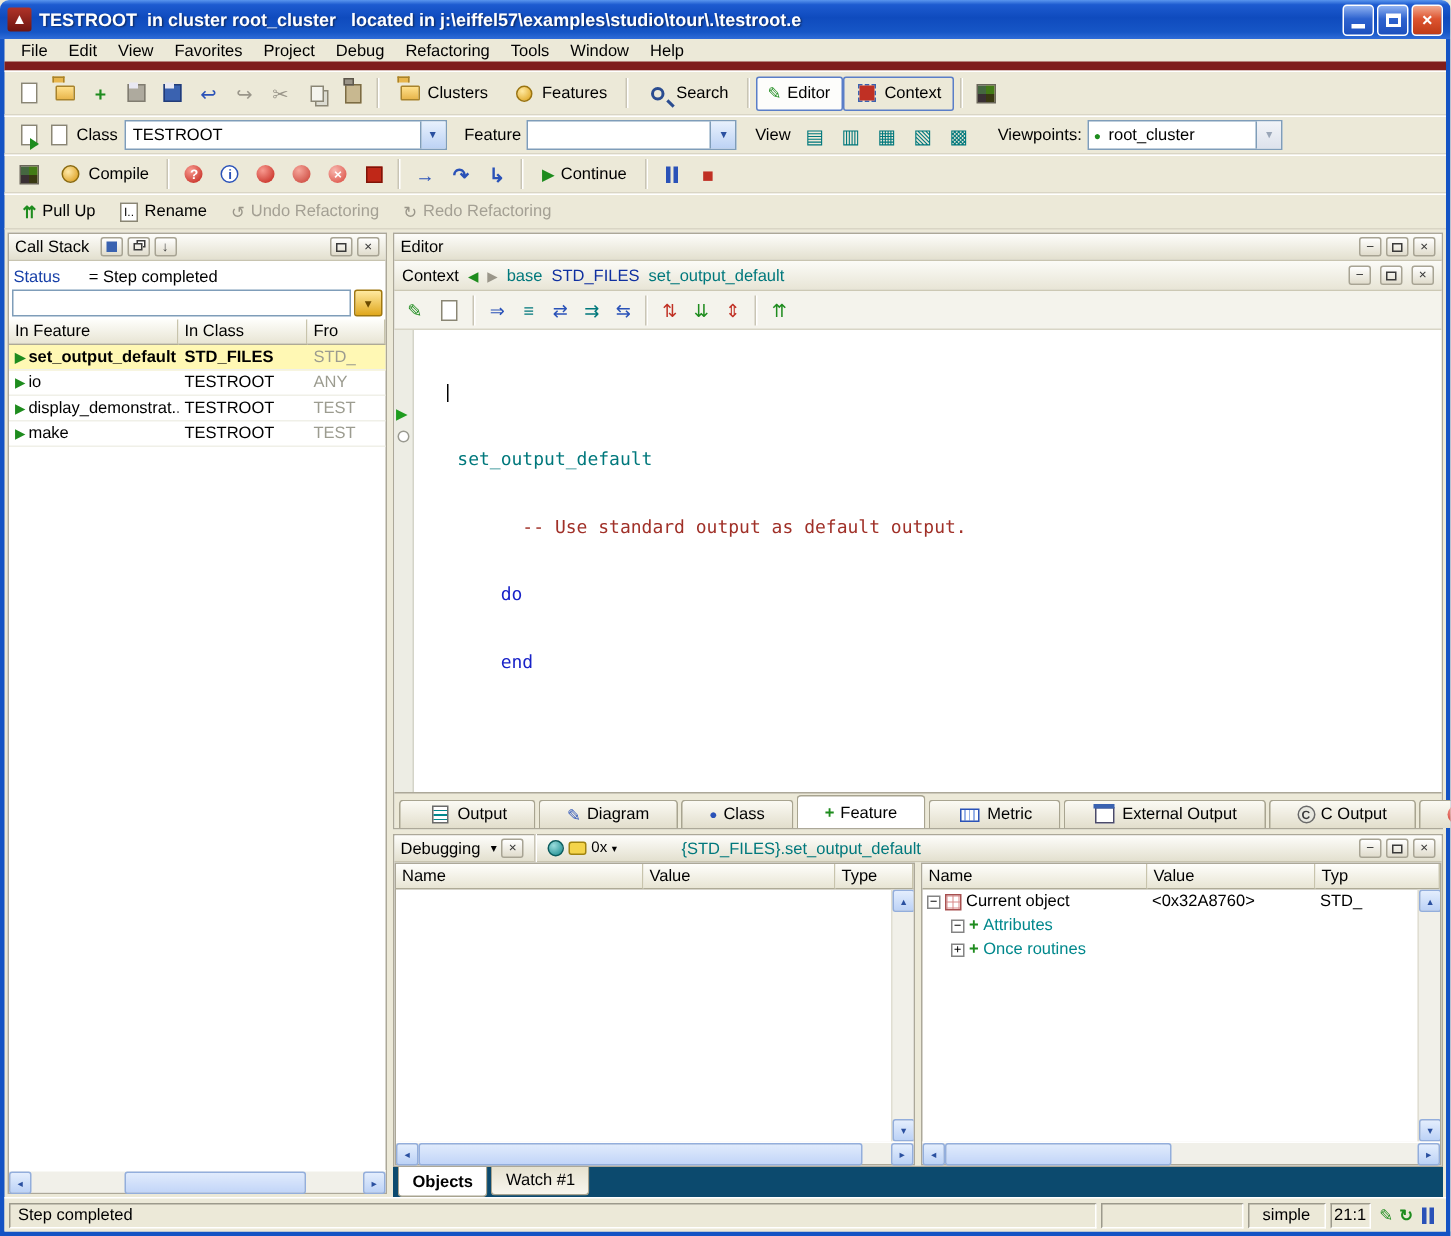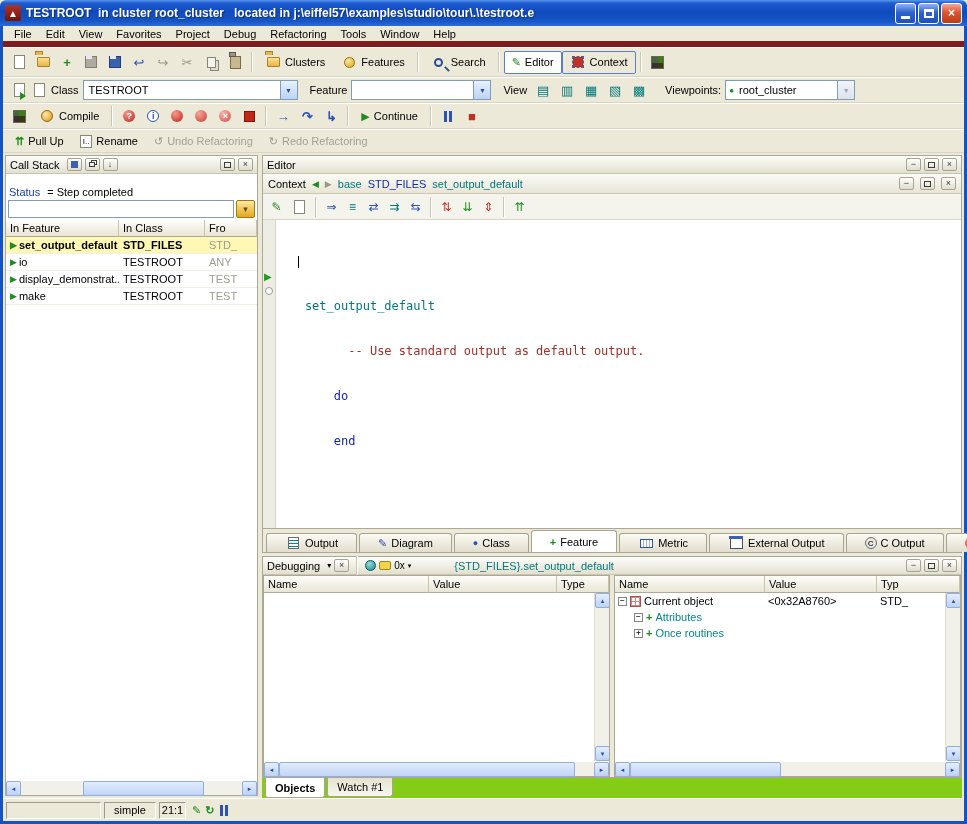--- a/index.html
+++ b/index.html
@@ -95,21 +95,21 @@
     background:linear-gradient(#FDFDFA,#E3E0CF);border-bottom:1px solid #C8C4B0}
   .phead .ttl{padding-right:4px}
   .mini{width:15px;height:13px;border:1px solid #A8A494;border-radius:2px;background:linear-gradient(#FFF,#E0DCCC);
     display:flex;align-items:center;justify-content:center;font-size:9px;line-height:9px;color:#3A3A3A;flex:none}
   .mini .mbox{width:7px;height:6px;border:1px solid #3A3A3A}
   .mini .mfloat{width:6px;height:5px;border:1px solid #3A3A3A;box-shadow:2px -2px 0 -1px #fff,2px -2px 0 0 #3A3A3A}
   .mini .mdisk{width:7px;height:7px;background:#3A62B0}
   .sp{flex:1}
   
   .callstack{width:253px;flex:none}
-  .cs-status{height:17px;flex:none;display:flex;align-items:flex-start;padding:12px 3px;gap:7px;white-space:pre}
+  .cs-status{height:17px;flex:none;display:flex;align-items:flex-end;padding:0 3px;gap:19px;white-space:pre}
   .cs-status .st{color:#1840A8}
   .cs-inputrow{height:22px;flex:none;display:flex;align-items:center;gap:2px;padding:0 2px}
   .cs-input{flex:1;height:18px;border:1px solid #7F9DB9;font:11px "Liberation Sans",sans-serif;padding:0 3px}
   .gold-btn{width:19px;height:18px;flex:none;border:1px solid #A07810;border-radius:2px;
     background:linear-gradient(#FFE9A0,#E0A81E);display:flex;align-items:center;justify-content:center;font-size:9px;color:#6A4A00}
   .cs-table{flex:none}
   .csh-row,.cs-row{display:flex;height:17px;align-items:stretch}
   .csh{background:linear-gradient(#FEFEFB,#E8E5D4);border-right:1px solid #C8C4AC;border-bottom:1px solid #AEAA96;
     display:flex;align-items:center;padding:0 4px}
   .c-feat{width:113px;flex:none}.c-class{width:86px;flex:none}.c-from{flex:1;min-width:0}
@@ -168,21 +168,21 @@
   .dbody{flex:1;min-height:0;position:relative;overflow:hidden}
   .drow{display:flex;height:16px;align-items:center}
   .dc{display:flex;align-items:center;gap:3px;padding:0 3px;overflow:hidden;white-space:nowrap;height:16px}
   .exp{width:9px;height:9px;flex:none;border:1px solid #848484;background:#fff;font:8px/8px "DejaVu Sans Mono",monospace;
     text-align:center;color:#000;display:inline-flex;align-items:center;justify-content:center}
   .ind1{width:13px;flex:none}.ind2{width:27px;flex:none}
   .tlabel-teal{color:#00888C}
   .dbg-ctx{color:#00787C;margin-left:40px}
   .hexlbl{font-size:10px}
   
-  .btabs{flex:1;display:flex;align-items:flex-start;gap:2px;padding:0 3px;background:#84cc16}
+  .btabs{flex:1;display:flex;align-items:flex-start;gap:2px;padding:0 3px;background:#0c4a6e}
   .btab{height:19px;display:flex;align-items:center;padding:0 9px;border:1px solid #A8A490;border-top:none;
     border-radius:0 0 3px 3px;background:linear-gradient(#E6E2D0,#F8F6EE)}
   .btab.active{background:#fff;font-weight:bold;height:20px}
   .statusbar{height:23px;flex:none;display:flex;align-items:center;gap:3px;padding:2px 3px;background:#ECE9D8;border-top:1px solid #FFF}
   .sbox{height:17px;border:1px solid;border-color:#9C9A8C #FFF #FFF #9C9A8C;display:flex;align-items:center;padding:0 5px;white-space:nowrap}
   .sbox.msg{flex:1}
   .sbox.blank{width:95px}
   .sbox.mode{width:52px;justify-content:center}
   .sbox.pos{width:27px;justify-content:center}
   .sicons{display:flex;gap:4px;align-items:center;padding:0 3px}
@@ -680,20 +680,21 @@
 
         <div class="btabs">
           <span class="btab active">Objects</span>
           <span class="btab">Watch #1</span>
         </div>
 
       </div>
     </div>
 
     <div class="statusbar">
+      <span class="sbox msg">Step completed</span>
       <span class="sbox blank"></span>
       <span class="sbox mode">simple</span>
       <span class="sbox pos">21:1</span>
       <span class="sicons">
         <span class="g-green">✎</span>
         <span class="g-green bold">↻</span>
         <span class="ic-pause">
             <i></i>
             <i></i>
           </span>

